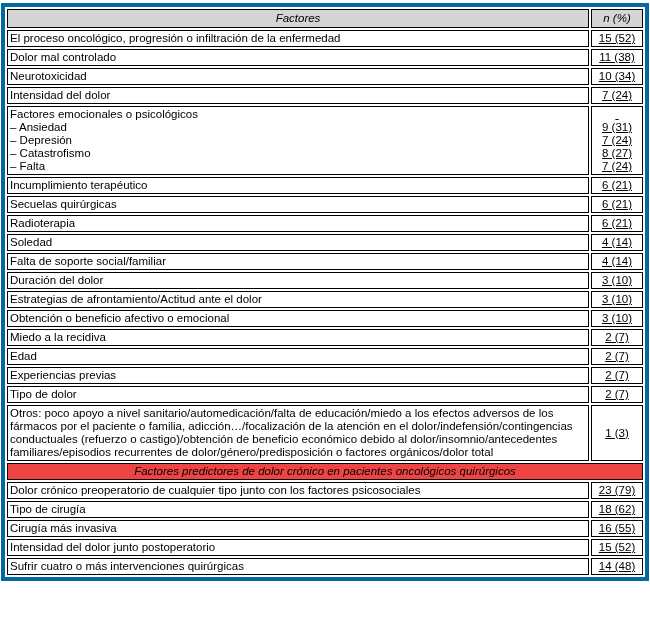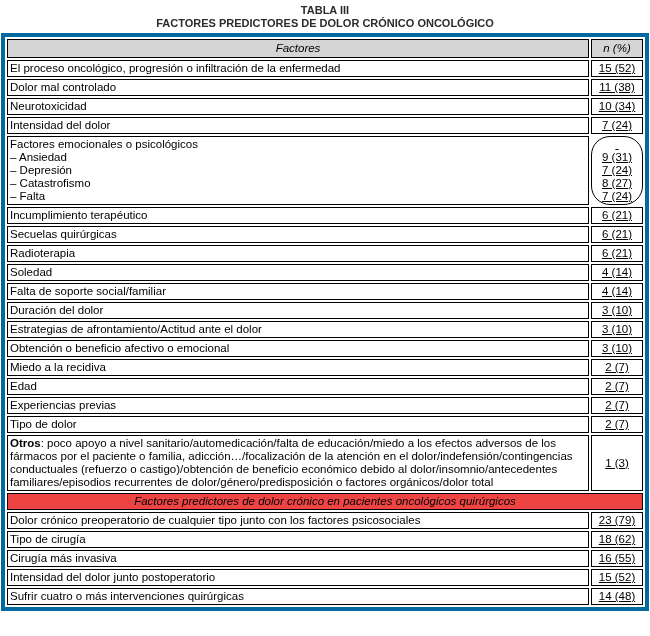--- a/index.html
+++ b/index.html
@@ -33,31 +33,27 @@
     text-align:center;
     padding:2px 3px;
   }
   td.section-hdr{
     background:#ef4444;
     font-style:italic;
     text-align:center;
   }
   td.factor-cell{text-align:left;vertical-align:middle;}
   td.n-cell{text-align:center;vertical-align:middle;text-decoration:underline;}
-  td.n-cell.multi{vertical-align:top;border-radius:19px;}
-  td.factor-cell strong{font-weight:bold;}
+  td.n-cell.multi{vertical-align:top;}
+  td.factor-cell strong{font-weight:normal;}
 </style>
 </head>
 <body>
 
 <div class="page">
-  <div class="title-block">
-    <div class="title-line1">TABLA III</div>
-    <div class="title-line2">FACTORES PREDICTORES DE DOLOR CRÓNICO ONCOLÓGICO</div>
-  </div>
 
   <table class="tbl">
     <colgroup>
       <col class="col-factor">
       <col class="col-n">
     </colgroup>
     <thead>
       <tr>
         <th class="hdr">Factores</th>
         <th class="hdr">n (%)</th>

